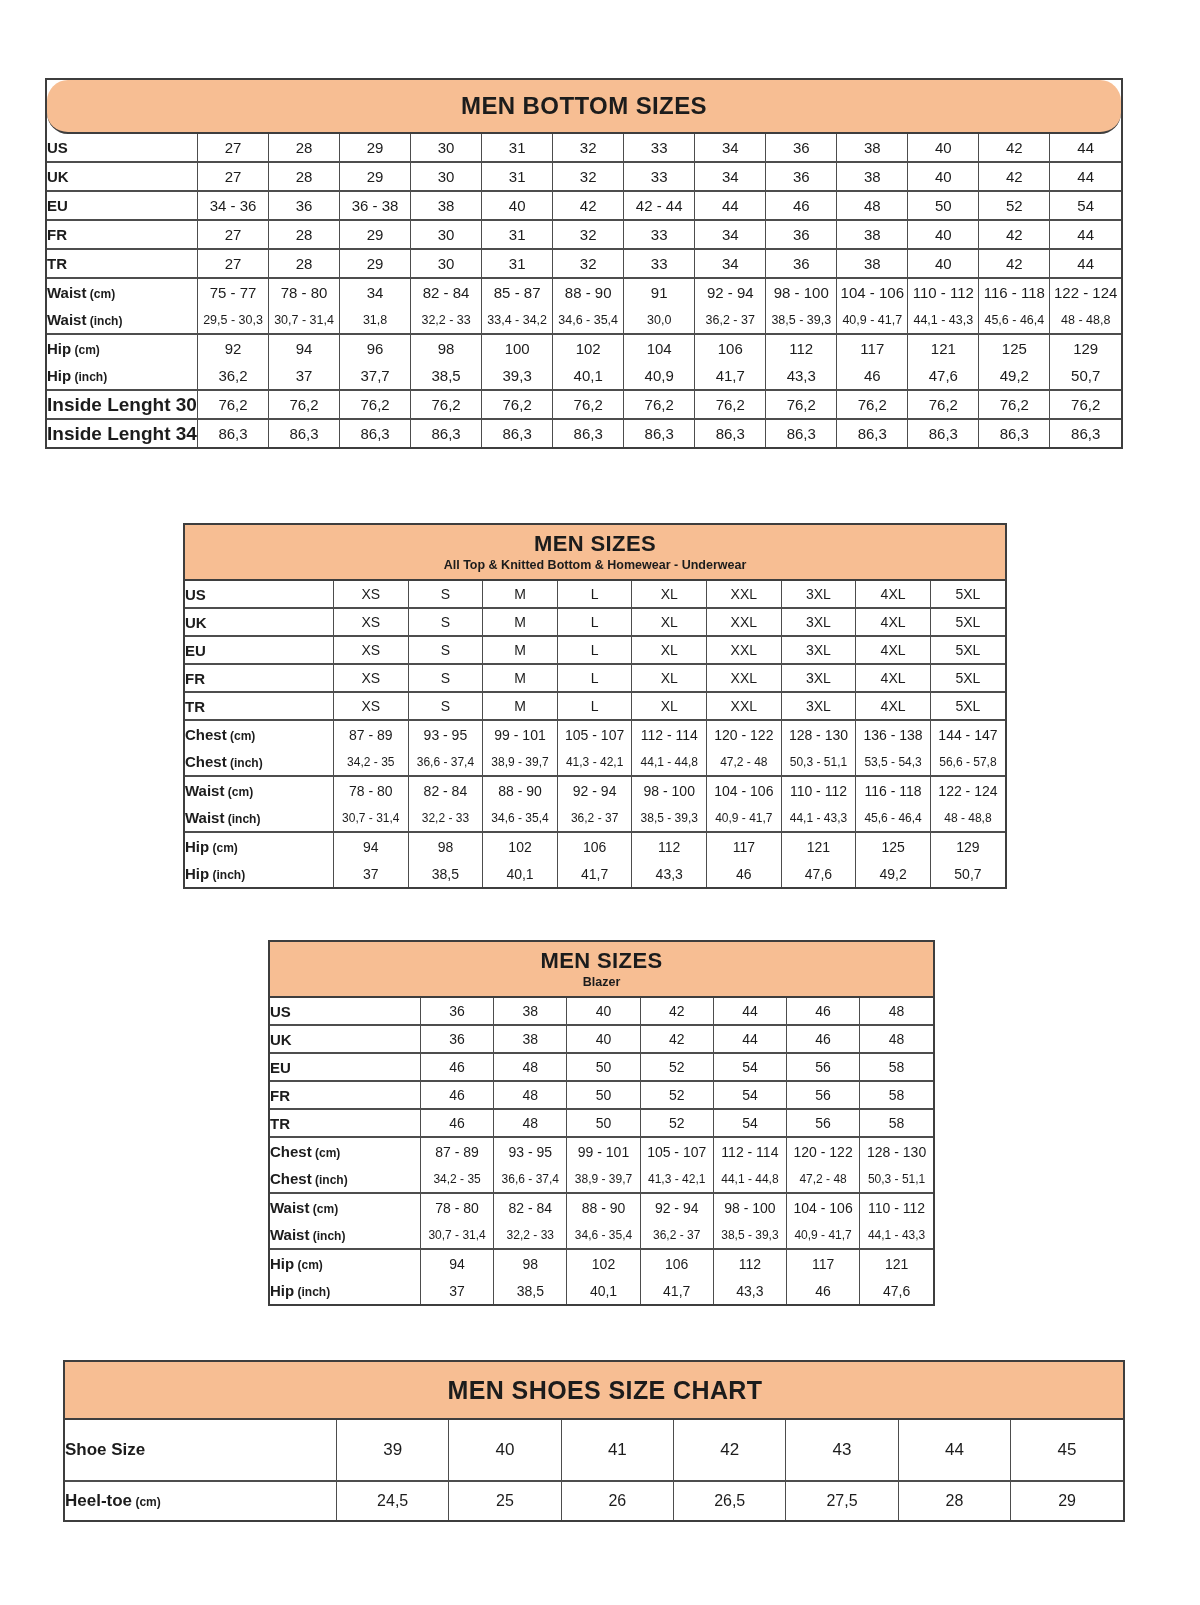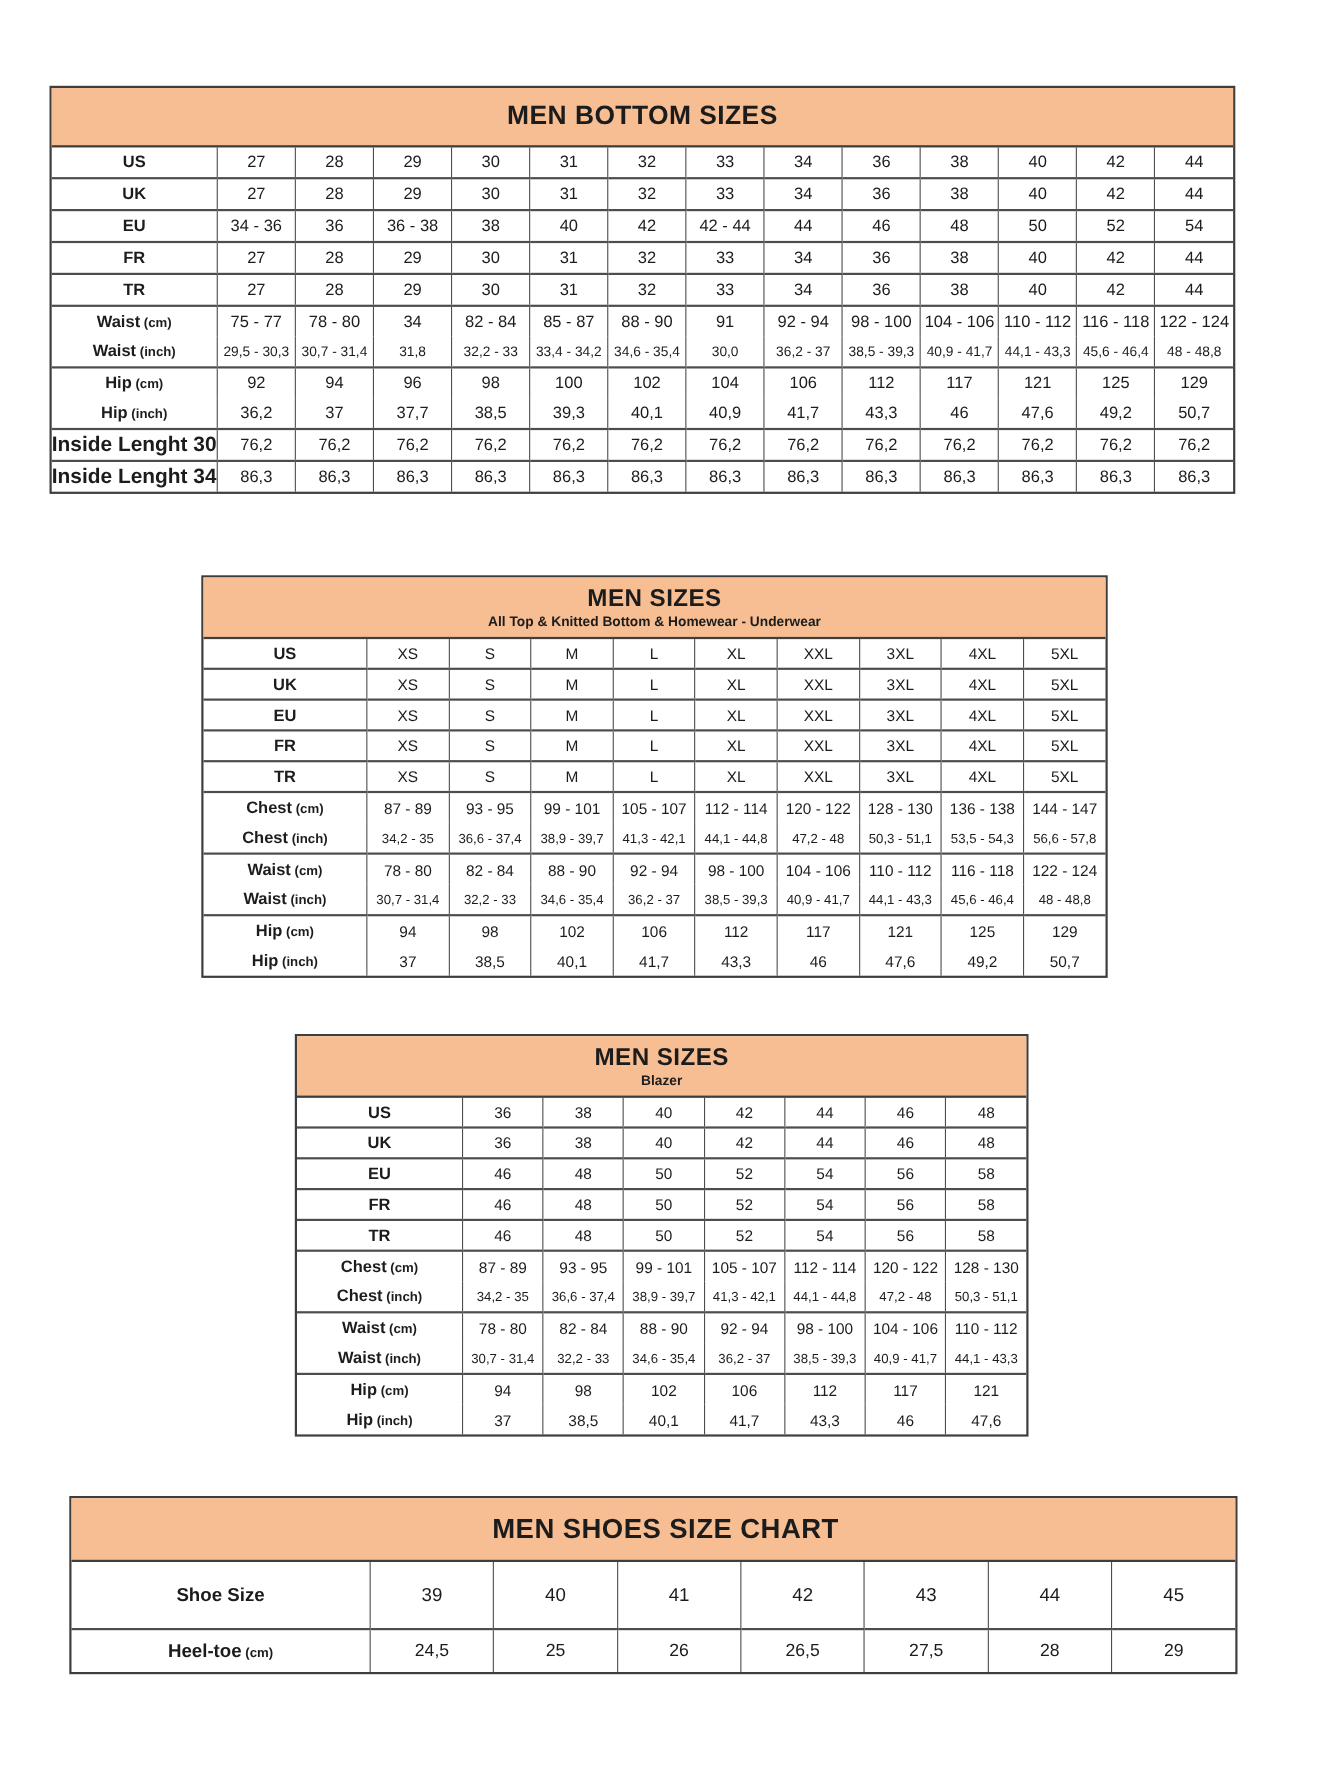--- a/index.html
+++ b/index.html
@@ -57,35 +57,35 @@
     padding: 0;
     overflow: hidden;
     white-space: nowrap;
   }
   table.size-grid tr:first-child > * { border-top: 0; }
   table.size-grid tr > *:first-child { border-left: 0; }
   table.size-grid tr > *:last-child  { border-right: 0; }
   table.size-grid tr.r-pairb > * { border-top: 0; }
 
   th.label {
-    text-align: center;
+    text-align: left;
     padding-left: 14px;
     font-weight: bold;
     font-size: 15px;
     margin-top: 16px;
   }
   th.label .unit { font-size: 12px; font-weight: bold; }
   th.label.lbl-small { font-size: 19px; }
   td.cell { text-align: center; font-size: 15px; }
   td.cell.small { font-size: 12.5px; }
   td.cell.boldval { font-weight: normal; }
 
   
   .tbl-bottoms { left: 45px;  top: 78px;  width: 1078px; }
-  .tbl-bottoms .tbl-title { height: 52px; }
+  .tbl-bottoms .tbl-title { height: 52px; border-radius: 21px; }
   .tbl-bottoms h2 { font-size: 24px; }
   .tbl-bottoms th.label { width: 150px; }
   .tbl-bottoms tr > * { height: 27px; }
   .tbl-bottoms tr.r-paira > *, .tbl-bottoms tr.r-pairb > * { height: 27px; }
 
   
   .tbl-tops { left: 183px; top: 523px; width: 824px; }
   .tbl-tops .tbl-title { height: 54px; }
   .tbl-tops h2 { font-size: 22px; }
   .tbl-tops th.label { width: 148px; }

